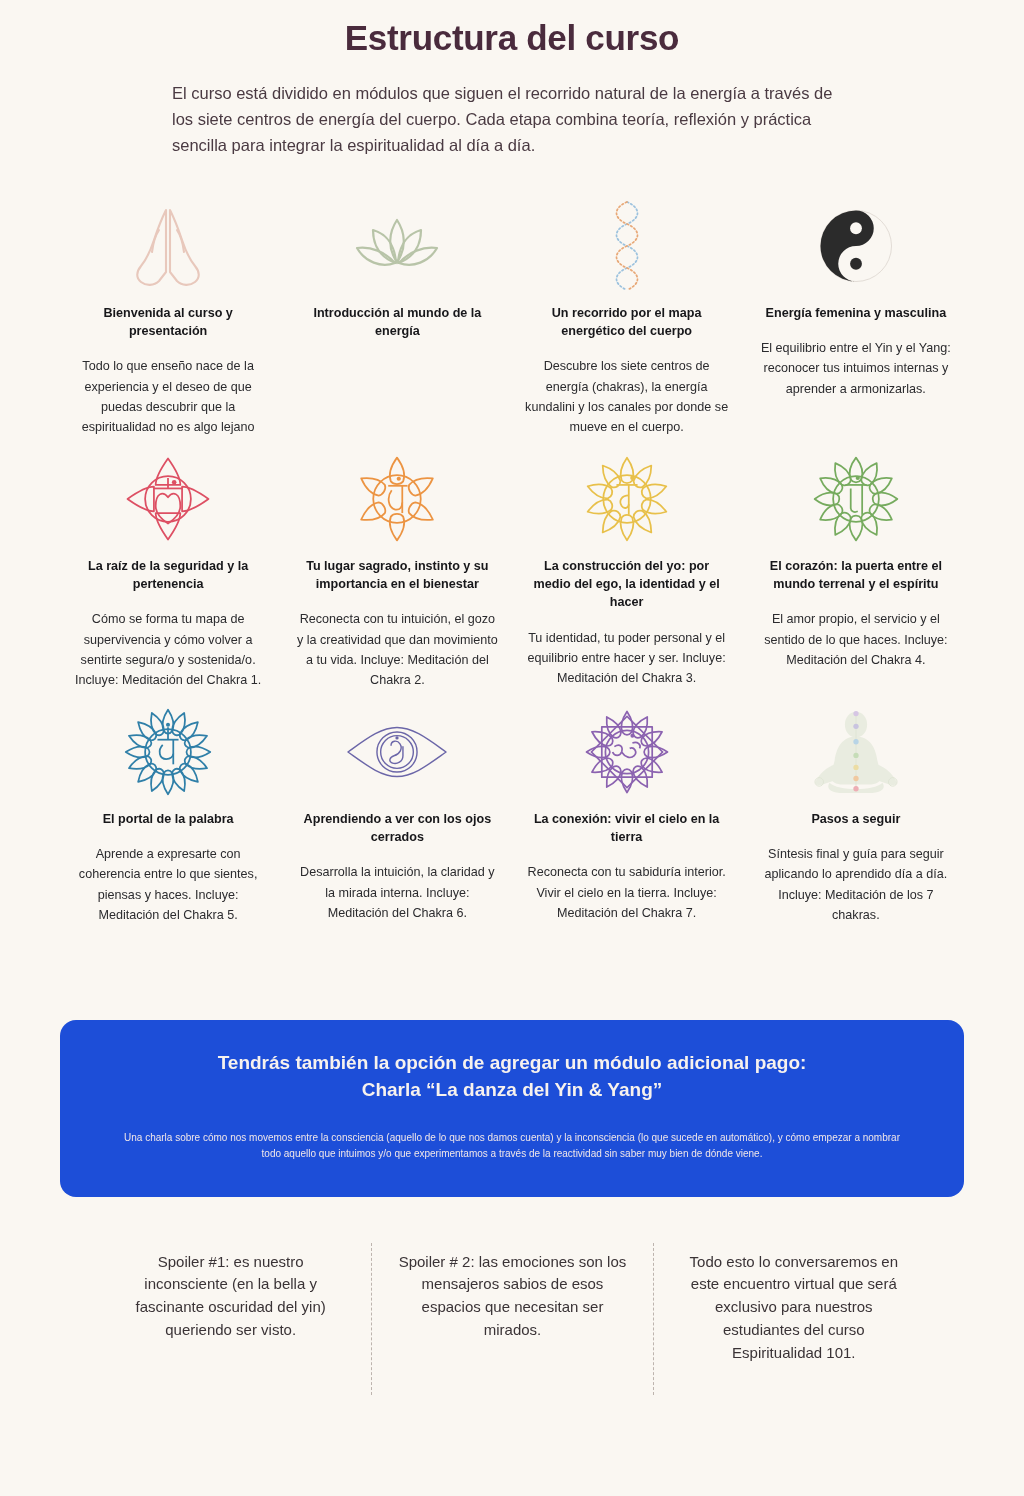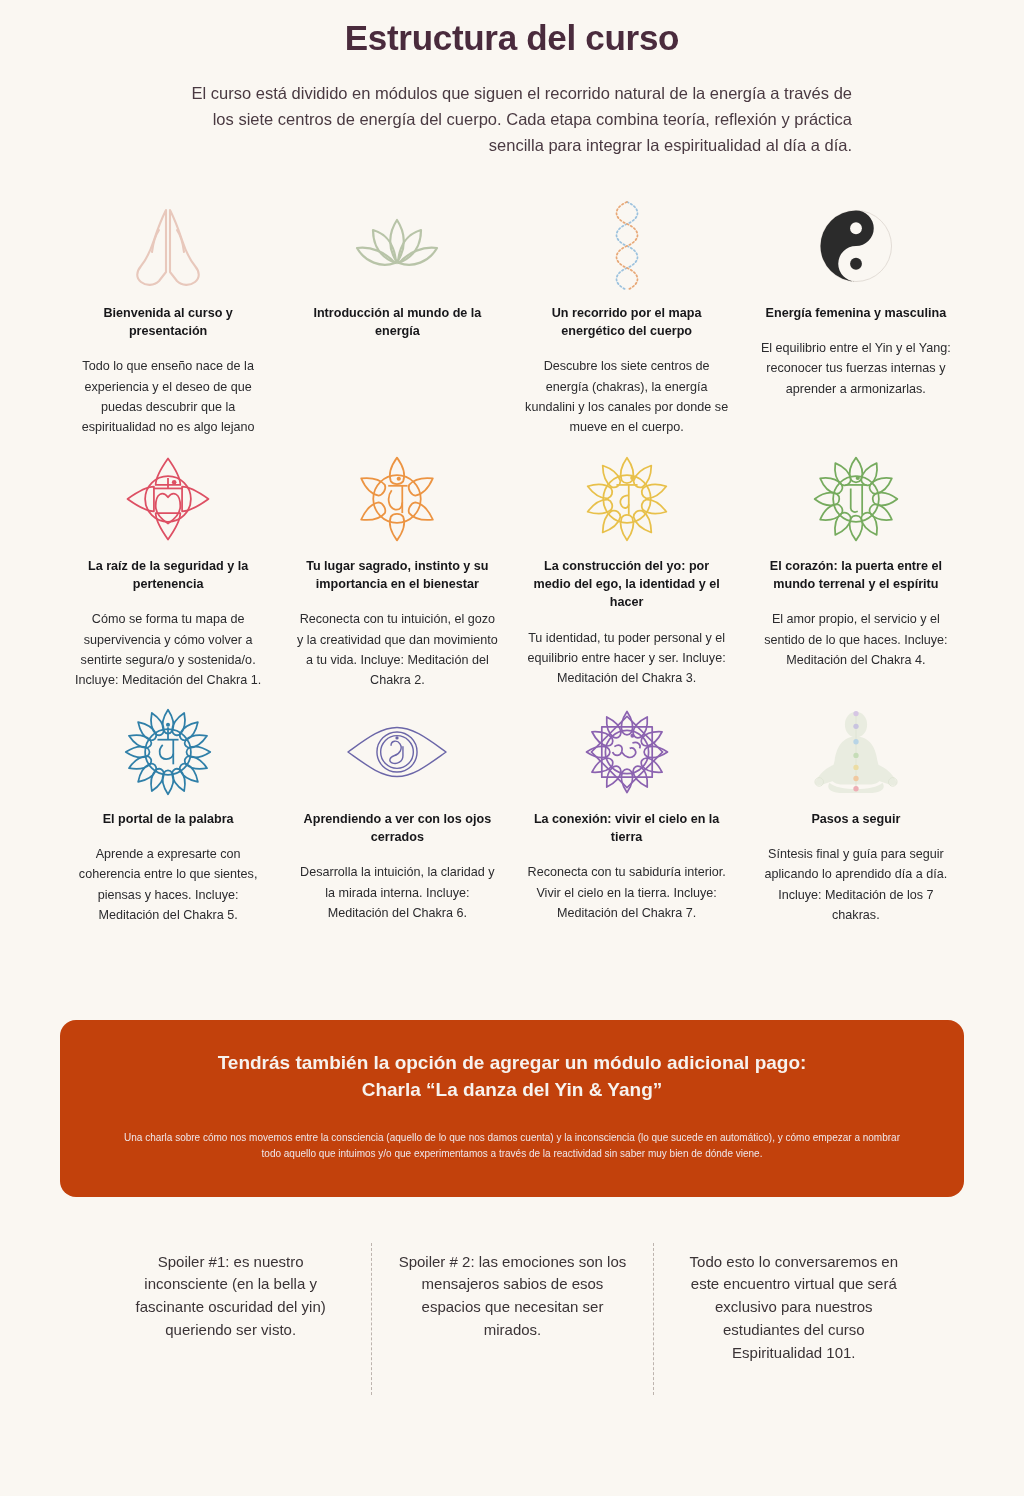--- a/index.html
+++ b/index.html
@@ -24,21 +24,21 @@
     letter-spacing: -0.3px;
     line-height: 1.1;
   }
 
   .page-intro {
     margin: 22px auto 0;
     width: 680px;
     font-size: 16.5px;
     line-height: 1.58;
     color: #4a3a42;
-    text-align: right;
+    text-align: left;
   }
 
   
   .modules {
     margin-top: 40px;
     padding: 0 60px;
     display: grid;
     grid-template-columns: repeat(4, 1fr);
     row-gap: 62px;
     column-gap: 12px;
@@ -76,21 +76,21 @@
     font-size: 12.6px;
     line-height: 1.62;
     color: #2b2b2e;
     max-width: 205px;
   }
 
   
   .callout-wrap { padding: 0 60px; margin-top: 94px; }
 
   .callout {
-    background: #c2410c;
+    background: #1d4ed8;
     border-radius: 16px;
     padding: 30px 54px 34px;
     text-align: center;
     color: #f7f2ee;
   }
 
   .callout-title {
     font-size: 19px;
     font-weight: 700;
     line-height: 1.42;
@@ -173,21 +173,21 @@
   <div class="module">
     <div class="module-icon">
       <svg width="74" height="74" viewBox="0 0 100 100">
         <circle cx="50" cy="50" r="48" fill="#faf7f2" stroke="#d9d2cb" stroke-width="1"></circle>
         <path d="M50 2 A48 48 0 0 0 50 98 A24 24 0 0 1 50 50 A24 24 0 0 0 50 2 Z" fill="#2b2b2b"></path>
         <circle cx="50" cy="26" r="8" fill="#faf7f2"></circle>
         <circle cx="50" cy="74" r="8" fill="#2b2b2b"></circle>
       </svg>
     </div>
     <div class="module-title">Energía femenina y masculina</div>
-    <div class="module-desc">El equilibrio entre el Yin y el Yang: reconocer tus fuerzas internas y aprender a armonizarlas.</div>
+    <div class="module-desc">El equilibrio entre el Yin y el Yang: reconocer tus intuimos internas y aprender a armonizarlas.</div>
   </div>
 
   <div class="module">
     <div class="module-icon">
       <svg width="88" height="88" viewBox="0 0 100 100" fill="none" stroke="#dd4f63" stroke-width="2" stroke-linejoin="round">
         <g>
           <path d="M50 4 C60 18 64 26 64 34 L36 34 C36 26 40 18 50 4 Z"></path>
           <path d="M50 96 C60 82 64 74 64 66 L36 66 C36 74 40 82 50 96 Z"></path>
           <path d="M4 50 C18 40 26 36 34 36 L34 64 C26 64 18 60 4 50 Z"></path>
           <path d="M96 50 C82 40 74 36 66 36 L66 64 C74 64 82 60 96 50 Z"></path>

